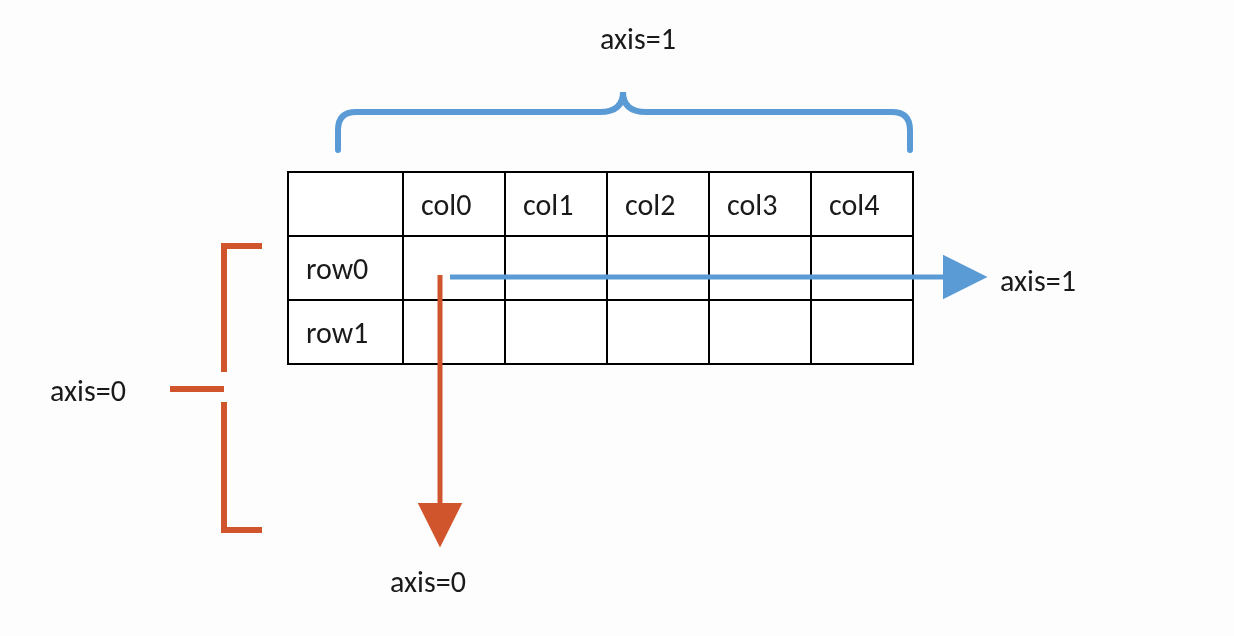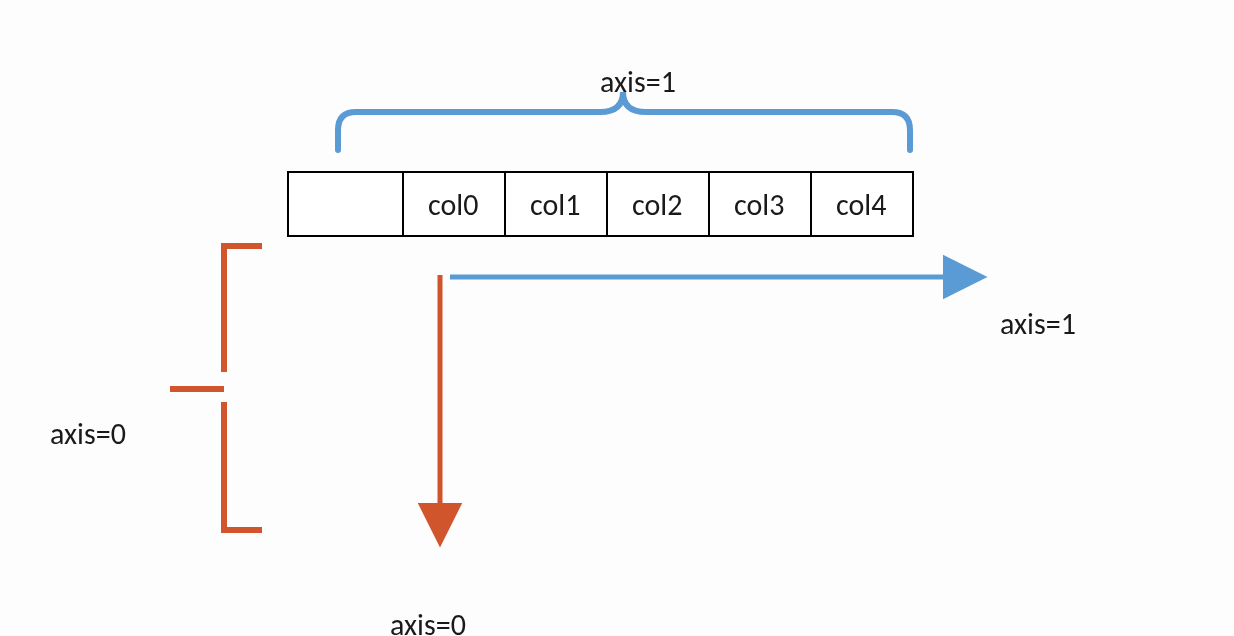--- a/index.html
+++ b/index.html
@@ -14,34 +14,33 @@
     overflow: hidden;
   }
   .stage {
     position: relative;
     width: 1234px;
     height: 636px;
   }
   .label {
     position: absolute;
     white-space: nowrap;
-    margin-top: 43px;
   }
   
   table.grid {
     position: absolute;
     left: 287px;
     top: 171px;
     border-collapse: collapse;
     table-layout: fixed;
   }
   table.grid td {
     border: 2px solid #000;
     height: 62px;
-    padding: 0 24px;
+    padding: 0 17px;
     text-align: left;
     vertical-align: middle;
     font-size: 30px;
     background: #fff;
   }
   table.grid col.first { width: 115px; }
   table.grid col.c     { width: 102px; }
 
   svg.arrows {
     position: absolute;
@@ -68,20 +67,36 @@
         <col class="c">
     </colgroup>
     <tbody>
         <tr>
       <td></td>
       <td>col0</td>
       <td>col1</td>
       <td>col2</td>
       <td>col3</td>
       <td>col4</td>
+    </tr>
+    <tr>
+      <td>row0</td>
+      <td></td>
+      <td></td>
+      <td></td>
+      <td></td>
+      <td></td>
+    </tr>
+    <tr>
+      <td>row1</td>
+      <td></td>
+      <td></td>
+      <td></td>
+      <td></td>
+      <td></td>
     </tr>
   </tbody>
     </table>
 
   <div class="label" style="left:600px; top:20px;">axis=1</div>
   <div class="label" style="left:1000px; top:262px;">axis=1</div>
   <div class="label" style="left:50px;  top:372px;">axis=0</div>
   <div class="label" style="left:390px; top:563px;">axis=0</div>
 
   <svg class="arrows">

